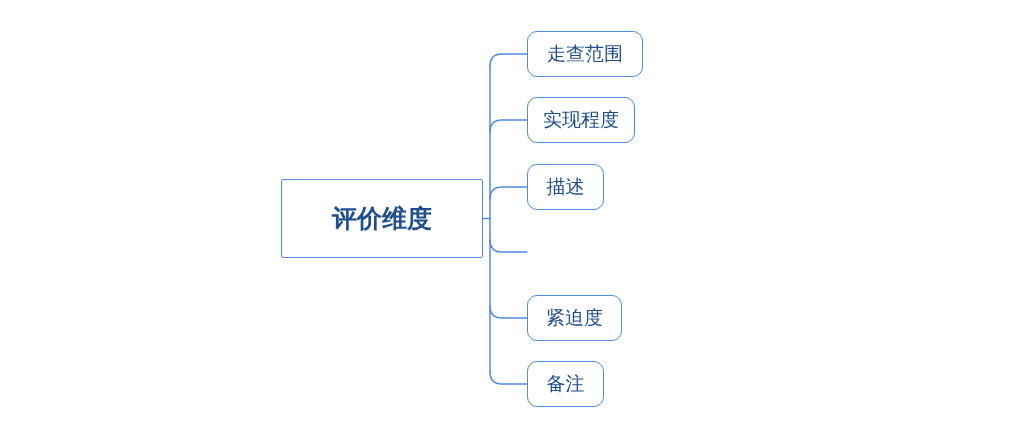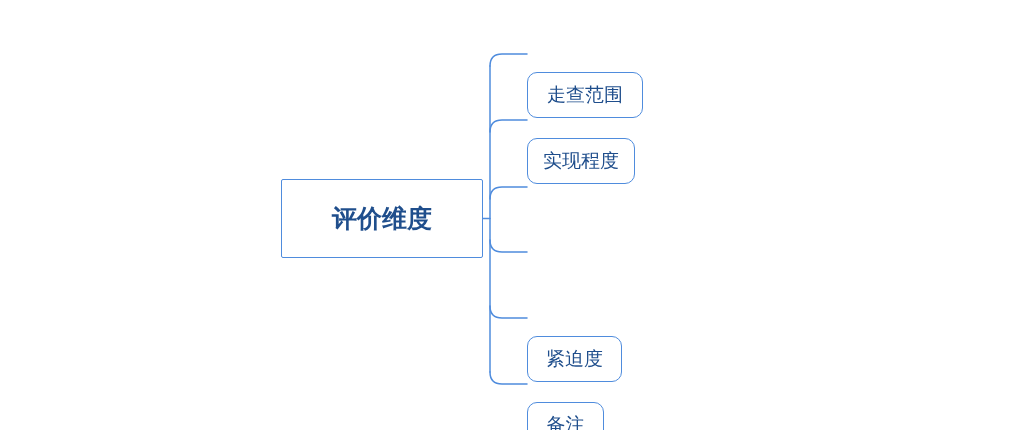--- a/index.html
+++ b/index.html
@@ -47,21 +47,20 @@
     width: 202px; height: 79px;
     border-radius: 2px;
     font-size: 25px;
     font-weight: bold;
   }
   .node-child {
     left: 527px;
     height: 46px;
     border-radius: 10px;
     font-size: 19px;
-    margin-top: 41px;
   }
   .child-0 { top: 31px;  width: 116px; }
   .child-1 { top: 97px;  width: 108px; }
   .child-2 { top: 164px; width: 77px; }
   .child-3 { top: 229px; width: 77px; }
   .child-4 { top: 295px; width: 95px; }
   .child-5 { top: 361px; width: 77px; }
   .node-label { pointer-events: none; white-space: nowrap; }
 </style>
 </head>
@@ -85,20 +84,23 @@
   </div>
 
   <div class="node node-child child-0">
     <span class="node-label">走查范围</span>
   </div>
 
   <div class="node node-child child-1">
     <span class="node-label">实现程度</span>
   </div>
 
+  <div class="node node-child child-2">
+    <span class="node-label">描述</span>
+  </div>
 
 
   <div class="node node-child child-5">
     <span class="node-label">备注</span>
   </div>
 
   <div class="node node-child child-4">
     <span class="node-label">紧迫度</span>
   </div>
 

